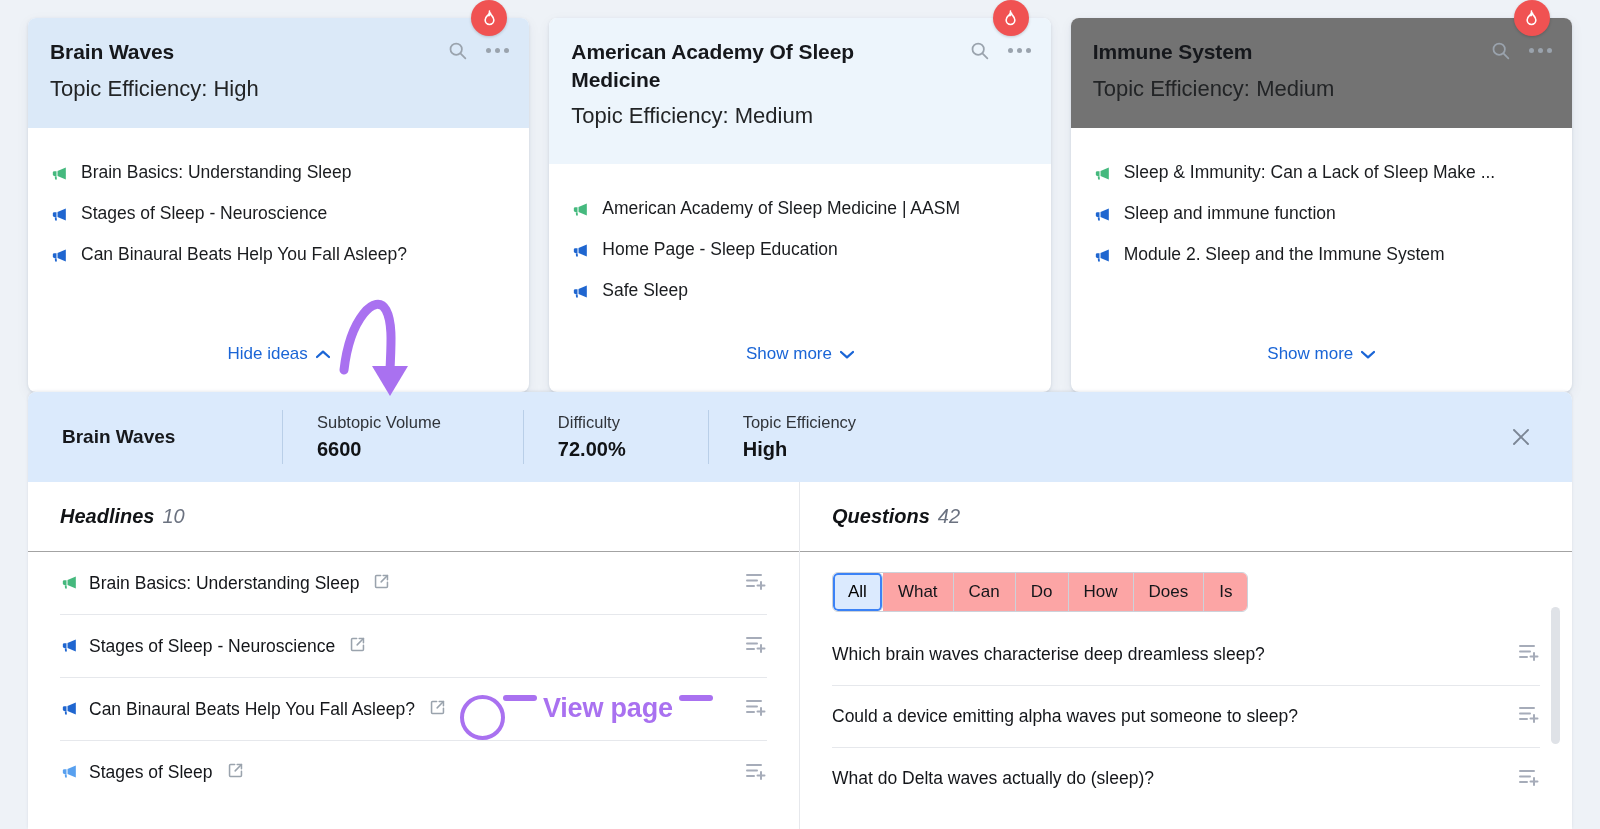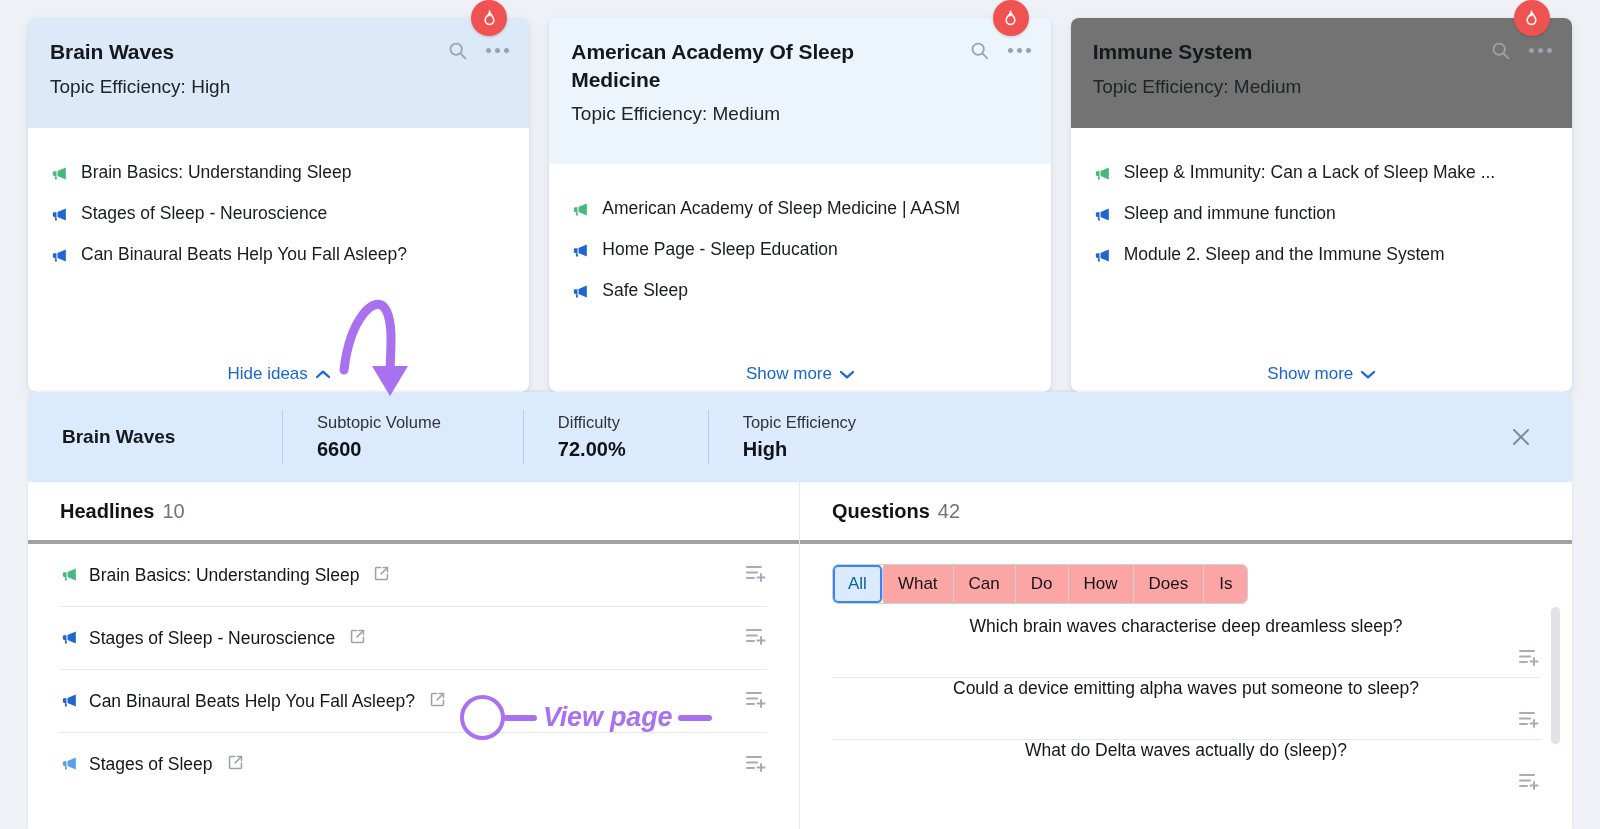--- a/index.html
+++ b/index.html
@@ -34,21 +34,21 @@
   }
   .card.c1 .card-header { background: #dbe9f8; min-height: 110px; }
   .card.c2 .card-header { background: #edf5fc; min-height: 146px; }
   .card.c3 .card-header { background: #737373; min-height: 110px; }
 
   .card-title {
     font-size: 21px; font-weight: bold; color: #16181c;
     line-height: 1.32; padding-right: 110px; letter-spacing: -0.1px;
   }
   .card-sub {
-    margin-top: 9px; font-size: 19px; color: #222426; line-height: 1.3;
+    margin-top: 9px; font-size: 22px; color: #222426; line-height: 1.3;
   }
   .hdr-icons {
     position: absolute; right: 20px; top: 22px;
     display: flex; align-items: center; gap: 18px;
   }
   .ic-search { width: 21px; height: 21px; display:block; }
   .ic-dots { display: flex; gap: 4px; align-items: center; }
   .ic-dots i { width: 5px; height: 5px; border-radius: 50%; background: #9aa3ad; display: block; }
 
   .flame-badge {
@@ -63,21 +63,21 @@
   .card-body {
     flex: 1; padding: 34px 22px 0 22px;
     display: flex; flex-direction: column;
   }
   .idea-list { display: flex; flex-direction: column; gap: 16px; }
   .idea { display: flex; align-items: flex-start; gap: 12px; }
   .idea-text { font-size: 17.5px; color: #1a1c1f; line-height: 1.25; white-space: nowrap; }
   .mega { flex: none; margin-top: 2px; }
 
   .card-foot {
-    margin-top: auto; padding: 22px 0 8px 0;
+    margin-top: auto; padding: 22px 0 28px 0;
     display: flex; align-items: center; justify-content: center;
   }
   .foot-link {
     color: #1a65d6; font-size: 17px; display: inline-flex; align-items: center; gap: 8px;
     cursor: pointer;
   }
   .chev { display: block; }
 
   
   .detail {
@@ -104,23 +104,23 @@
   .stat .v { font-size: 20px; font-weight: bold; color: #111316; line-height: 1.5; }
   .close-x {
     position: absolute; right: 40px; top: 50%; transform: translateY(-50%);
     width: 22px; height: 22px; cursor: pointer;
   }
 
   .panes { display: flex; height: 347px; }
   .pane { flex: 1 1 50%; position: relative; }
   .pane.left { border-right: 1px solid #e6e8ec; }
   .pane-head {
-    height: 62px; display: flex; align-items: center;
-    padding: 0 32px; border-bottom: 4px solid #a3a3a3;
-    font-size: 20px; color: #111316;
+    height: 70px; display: flex; align-items: center;
+    padding: 0 32px; border-bottom: 1px solid #a3a3a3;
+    font-size: 20px; color: #111316; font-style: italic;
   }
   .pane-head b { font-weight: bold; }
   .pane-head .count { color: #6b7280; font-weight: normal; margin-left: 8px; font-size: 20px; }
 
   .rows { padding: 0 32px; }
   .row {
     display: flex; align-items: center; height: 63px;
     border-bottom: 1px solid #e6e8ec; gap: 10px;
   }
   .row:last-child { border-bottom: none; }
@@ -132,41 +132,41 @@
   .chips {
     display: inline-flex; margin: 20px 0 12px 32px;
     border: 1px solid #ccd2da; border-radius: 6px; overflow: hidden;
   }
   .chip {
     padding: 7px 15px; font-size: 17px; color: #14161a;
     border-right: 1px solid #ccd2da; background: #fca5a5; cursor: pointer; line-height: 1.4;
   }
   .chip:last-child { border-right: none; }
   .chip.active {
-    background: #dbeafe; color: #0369a1;
+    background: #dbeafe; color: #000000;
     box-shadow: inset 0 0 0 2px #3b82f6; border-radius: 5px;
   }
   .q-rows { padding: 0 32px 0 32px; }
   .q-row {
     display: flex; align-items: center; height: 62px;
-    border-bottom: 1px solid #e6e8ec; gap: 10px; flex-direction: column;
+    border-bottom: 1px solid #e6e8ec; gap: 10px;
   }
   .q-row:last-child { border-bottom: none; }
   .scrollbar {
     position: absolute; right: 12px; top: 125px;
     width: 9px; height: 137px; border-radius: 5px; background: #dfe2e7;
     cursor: pointer;
   }
 
   
   .anno { position: absolute; pointer-events: none; z-index: 40; }
   .anno-arrow { left: 330px; top: 288px; }
   .vp-callout {
     position: absolute; left: 460px; top: 695px; z-index: 40;
-    display: flex; align-items: center; pointer-events: none; font-style: italic;
+    display: flex; align-items: flex-start; pointer-events: none;
   }
   .vp-ring {
     width: 45px; height: 45px; border-radius: 50%;
     border: 4px solid #a971f0; box-sizing: border-box;
   }
   .vp-dash { width: 34px; height: 6px; background: #a971f0; border-radius: 3px; }
   .vp-dash.l { margin-left: -2px; }
   .vp-text {
     font-size: 27px; font-weight: bold; color: #a971f0;
     padding: 0 6px; letter-spacing: -0.2px; line-height: 1;

